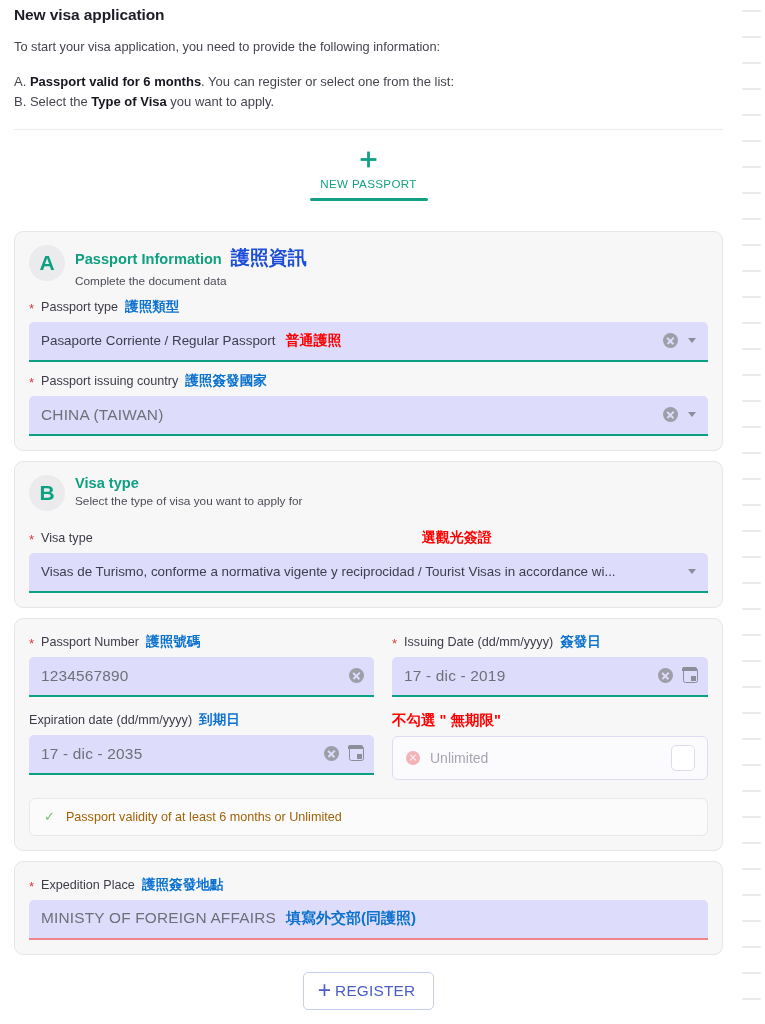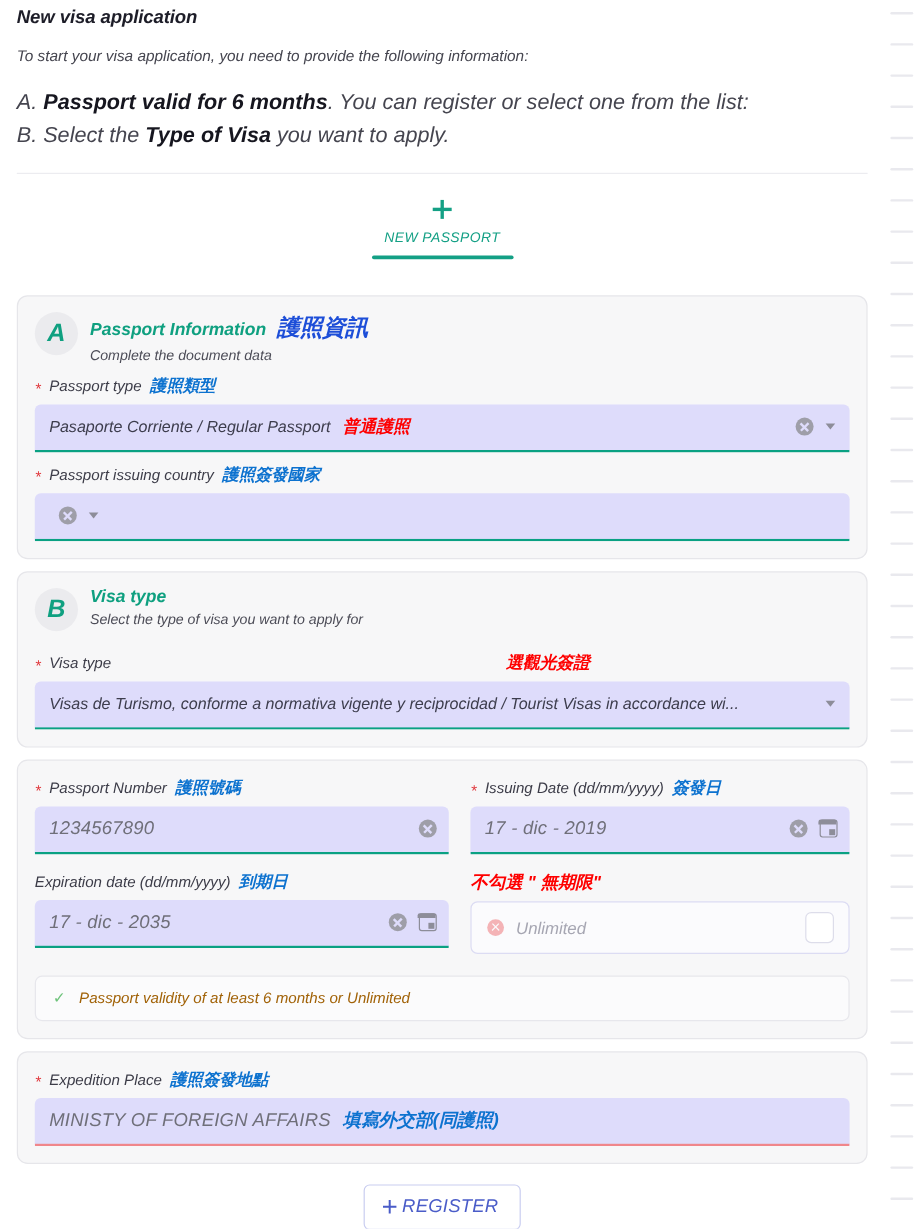--- a/index.html
+++ b/index.html
@@ -34,39 +34,38 @@
     width: 19px;
     height: 2px;
     background: #e9e9ee;
     border-radius: 1px;
   }
 
   #content {
     position: relative;
     width: 737px;
     padding: 0 0 0 0;
-    font-style: italic;
   }
 
   
   .hdr { padding: 6px 14px 0 14px; }
   .hdr-title {
     font-size: 15.5px;
     font-weight: bold;
     color: #1d1d28;
     letter-spacing: -0.1px;
   }
   .hdr-sub {
     margin-top: 15px;
     font-size: 12.8px;
     color: #45454f;
   }
   .hdr-lines {
     margin-top: 18px;
-    font-size: 18px;
+    font-size: 13px;
     color: #45454f;
     line-height: 1.52;
   }
   .hdr-lines b { color: #16161f; font-weight: bold; }
   .divider {
     margin: 17px 14px 0 14px;
     height: 1px;
     background: #ececf0;
   }
 
@@ -410,20 +409,21 @@
         </div>
       </div>
 
       <div class="field">
         <div class="f-label">
           <span class="req-star">*</span>
           <span>Passport issuing country</span>
           <span class="cjk-blue-lbl">護照簽發國家</span>
         </div>
         <div class="input-wrap">
+          <div class="input-val big">CHINA (TAIWAN)</div>
           <div class="adorn">
             <span class="clear-ico"></span>
             <span class="chev-ico"></span>
           </div>
         </div>
       </div>
 
     </div>
 
     <div class="card">

